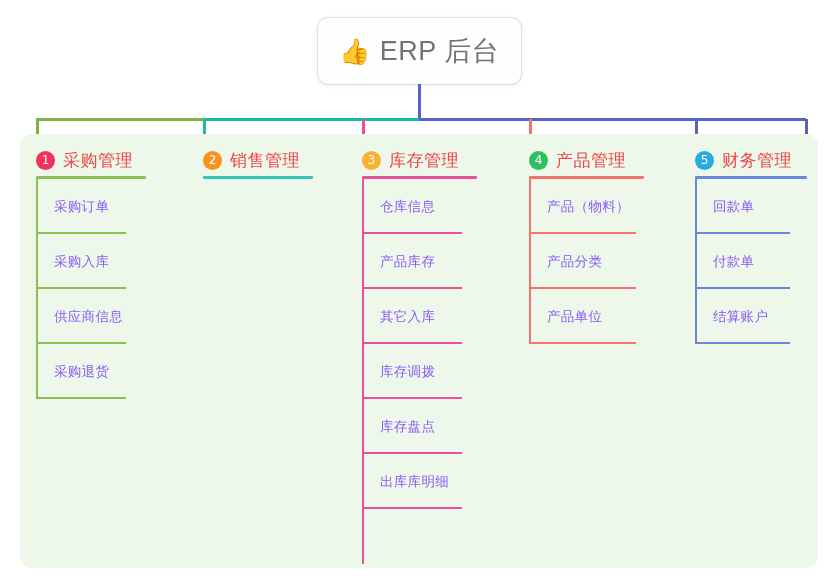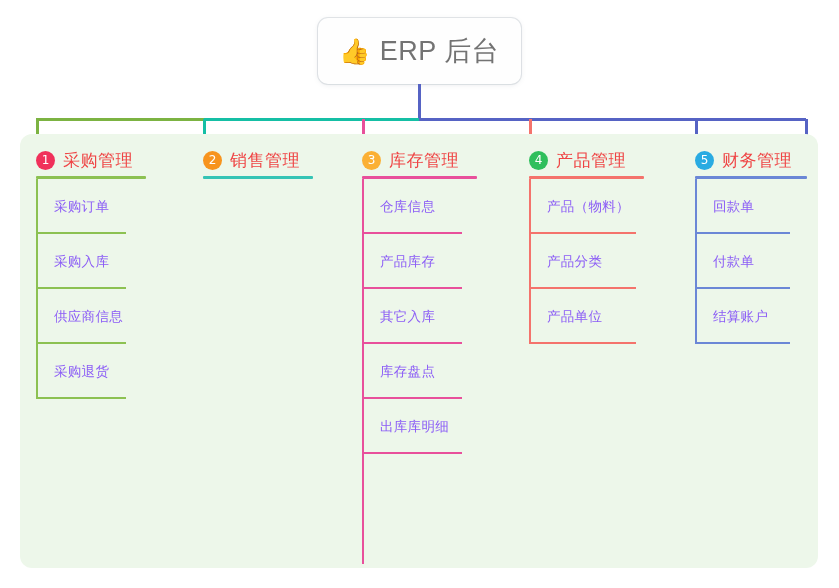--- a/index.html
+++ b/index.html
@@ -191,20 +191,24 @@
         </div>
         <div class="leaf">
           <div class="leaf-label">产品库存</div>
           <div class="leaf-underline" style="width: 100px; background: rgb(232, 80, 155);"></div>
         </div>
         <div class="leaf">
           <div class="leaf-label">其它入库</div>
           <div class="leaf-underline" style="width: 100px; background: rgb(232, 80, 155);"></div>
         </div>
         <div class="leaf">
+          <div class="leaf-label">库存调拨</div>
+          <div class="leaf-underline" style="width: 100px; background: rgb(232, 80, 155);"></div>
+        </div>
+        <div class="leaf">
           <div class="leaf-label">库存盘点</div>
           <div class="leaf-underline" style="width: 100px; background: rgb(232, 80, 155);"></div>
         </div>
         <div class="leaf">
           <div class="leaf-label">出库库明细</div>
           <div class="leaf-underline" style="width: 100px; background: rgb(232, 80, 155);"></div>
         </div>
       </div>
     </div>
     <div class="column" style="left: 529px;">

